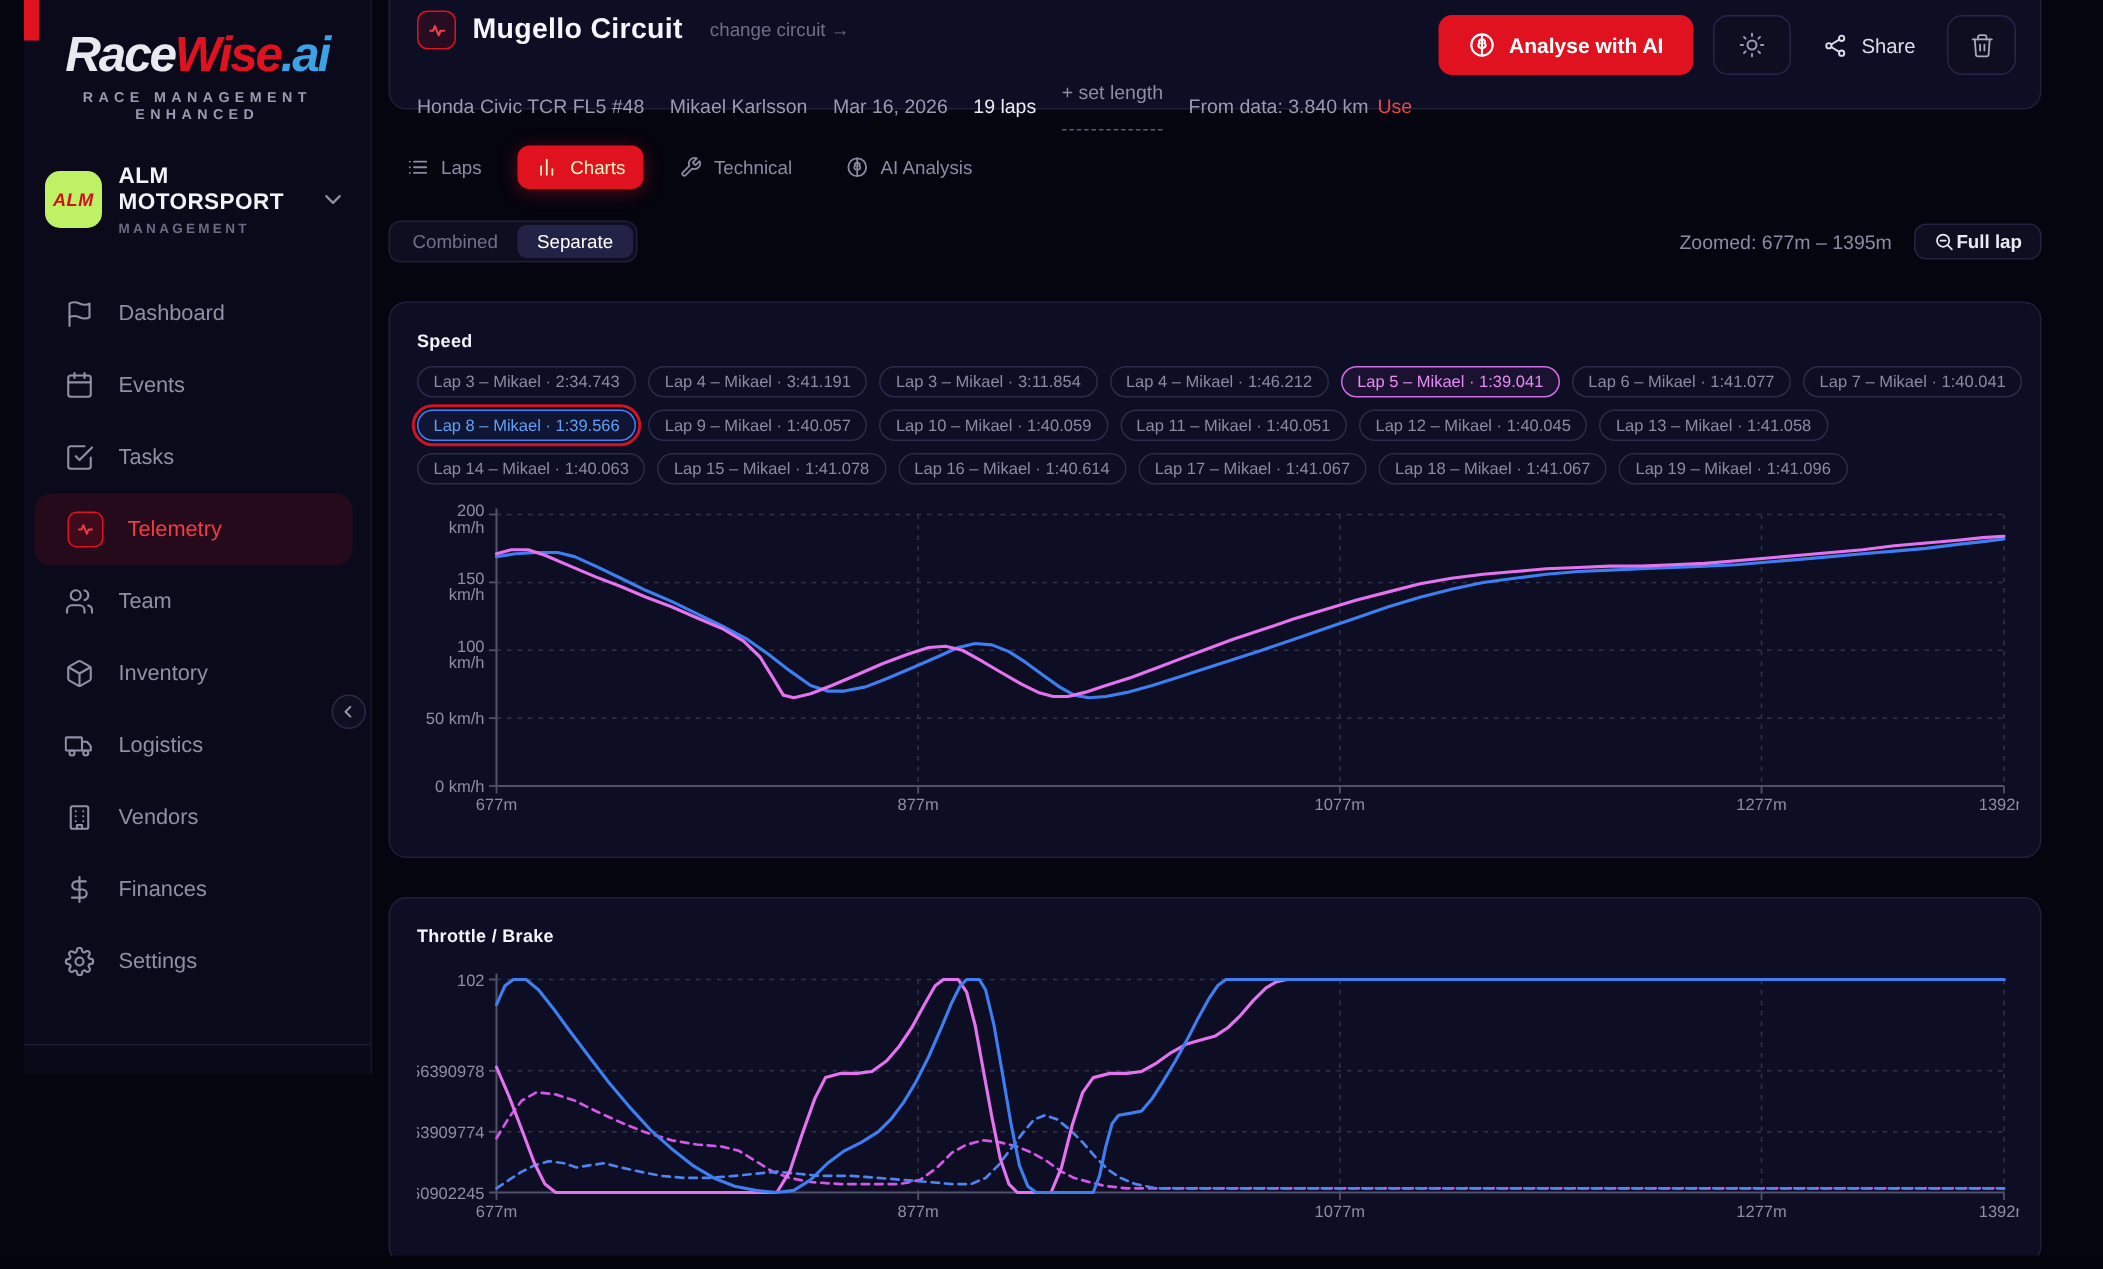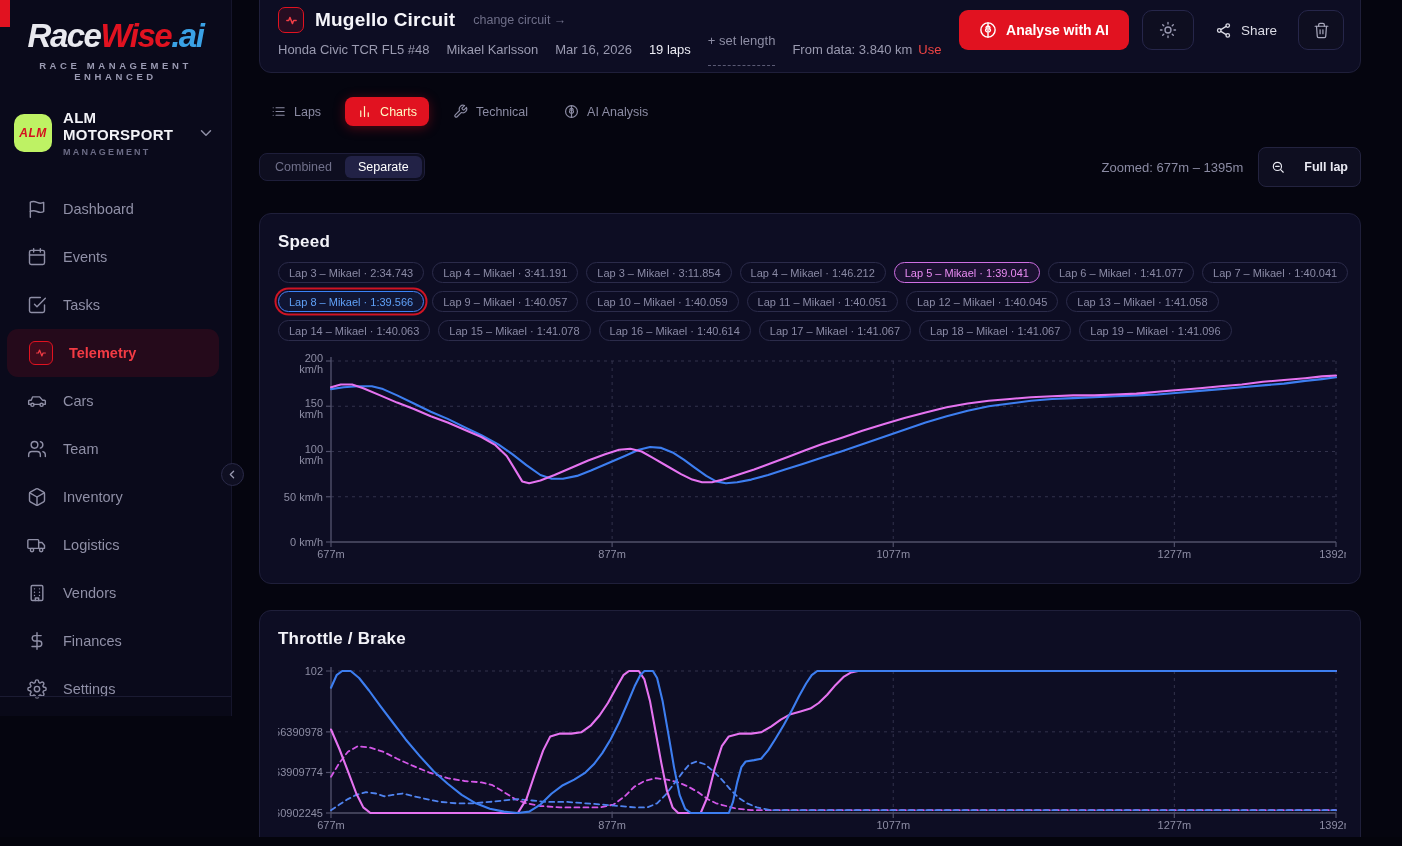--- a/index.html
+++ b/index.html
@@ -1,79 +1,79 @@
 <!DOCTYPE html>
 <html><head>
 <meta charset="utf-8">
 <style>
   *{margin:0;padding:0;box-sizing:border-box}
   html,body{width:1402px;height:846px;overflow:hidden;background:#05050f;
     font-family:"Liberation Sans",sans-serif;color:#e9e9f2;-webkit-font-smoothing:antialiased}
   
-  .sidebar{position:absolute;left:0;top:0;width:232px;height:716px;background:#0a0a1b;border-right:1px solid #15152b}
+  .sidebar{position:absolute;left:16px;top:0;width:232px;height:716px;background:#0a0a1b;border-right:1px solid #15152b}
   .red-corner{position:absolute;left:0;top:0;width:10px;height:27px;background:#e11220}
   .logo{margin-top:19px;text-align:center;font-style:italic;font-weight:bold;font-size:33px;letter-spacing:-1.5px;line-height:1}
   .logo .race{color:#e9e9ef}
   .logo .wise{color:#e11220}
   .logo .ai{color:#3aa2e6}
   .tagline{margin-top:8px;text-align:center;font-size:9.5px;letter-spacing:3.6px;color:#9a9ab2;font-weight:bold}
   .team-row{display:flex;align-items:center;gap:11px;padding:0 16px 0 14px;margin-top:27px;cursor:pointer}
   .avatar{width:38px;height:38px;border-radius:10px;background:#bef264;display:flex;align-items:center;justify-content:center;
     color:#d40f1e;font-weight:bold;font-style:italic;font-size:12px;letter-spacing:.5px;flex-shrink:0}
   .team-name{font-size:15px;font-weight:bold;letter-spacing:.3px;color:#f2f2f7}
   .team-role{font-size:9px;letter-spacing:2.2px;color:#6b6b85;font-weight:bold;margin-top:4px}
   .team-chevron{margin-left:auto;color:#8e8ea5;display:flex}
   .nav{margin-top:28px;display:flex;flex-direction:column}
   .nav-item{display:flex;align-items:center;gap:16px;height:48px;padding:0 12px 0 27px;color:#8f8fa6;font-size:14.5px;cursor:pointer}
   .nav-item .nicon{width:20px;height:20px;display:flex;flex-shrink:0}
-  .nav-item.active{margin:0 12px 0 7px;padding-left:22px;border-radius:11px;background:rgba(225,18,32,.13);color:#f23b44;font-weight:bold}
+  .nav-item.active{margin:0 12px 0 7px;padding-left:22px;border-radius:11px;background:rgba(225,18,32,.13);color:#f23b44;font-weight:normal}
   .icon-badge{width:24px;height:24px;border:1.5px solid #e11220;border-radius:6px;background:rgba(225,18,32,.14);
     display:flex;align-items:center;justify-content:center;color:#f23b44;flex-shrink:0}
   .collapse-btn{position:absolute;left:221px;top:463px;width:23px;height:23px;border-radius:50%;background:#0f0f22;
     border:1px solid #2a2a48;color:#9a9ab2;display:flex;align-items:center;justify-content:center;z-index:9;cursor:pointer}
   .sidebar-divider{position:absolute;bottom:19px;left:0;width:231px;border-top:1px solid #1b1b33}
   .sidebar-footer{position:absolute;bottom:0;left:0;width:231px;height:19px;background:#07071365}
   .bottom-band{position:absolute;left:0;bottom:0;width:1402px;height:9px;background:#04040c;z-index:8}
   
   .main{position:absolute;left:232px;top:0;width:1170px;height:846px}
   .content{margin-left:27px;width:1102px}
   .header-card{position:relative;margin-top:-18px;height:91px;background:#0d0d23;border:1px solid #1f1f3a;border-radius:12px;
     padding:24px 16px 0 18px;display:flex;justify-content:space-between}
   .title-row{display:flex;align-items:center;gap:11px}
   .badge-icon{width:26px;height:26px;border:1.5px solid #e11220;border-radius:7px;background:rgba(225,18,32,.12);
     display:flex;align-items:center;justify-content:center;color:#f23e47}
   .page-title{font-size:19px;font-weight:bold;letter-spacing:.2px;color:#f5f5fa}
   .change-link{font-size:12.5px;color:#6e6e88;margin-left:7px;cursor:pointer}
-  .meta-row{display:flex;gap:17px;margin-top:0;font-size:13px;color:#9a9ab0;align-items:center;white-space:nowrap}
+  .meta-row{display:flex;gap:17px;margin-top:21px;font-size:13px;color:#9a9ab0;align-items:center;white-space:nowrap}
   .meta-laps{color:#ebebf3}
   .set-length{border-bottom:1px dashed #5a5a74;padding-bottom:17px;cursor:pointer;color:#8d8da4}
   .use-link{color:#ef4444;cursor:pointer;margin-left:-11px}
   .header-actions{display:flex;gap:13px;align-items:flex-start;margin-top:3px}
   .btn-analyse{display:flex;align-items:center;gap:9px;background:#e11220;color:#fff;font-weight:bold;font-size:14px;
     height:40px;padding:0 20px;border-radius:9px;border:none;cursor:pointer;font-family:inherit}
   .btn-icon{height:40px;border-radius:10px;border:1px solid #26264a;background:#0e0e20;display:flex;align-items:center;
     justify-content:center;color:#9a9ab2;cursor:pointer}
   .btn-theme{width:52px}.btn-trash{width:46px;color:#a9a9bd}
   .btn-share{display:flex;align-items:center;gap:9px;background:none;border:none;color:#dcdce6;font-size:13.5px;
     height:40px;padding:0 8px;cursor:pointer;font-family:inherit}
   .tabs-row{display:flex;gap:12px;margin-top:24px;align-items:flex-end}
   .tab{display:flex;align-items:center;gap:8px;color:#8b8ba3;font-size:12.5px;padding:7px 12px;border-radius:8px;
     background:none;border:none;cursor:pointer;font-family:inherit}
   .tab.active{background:#e11220;color:#fef9c3;font-weight:normal;box-shadow:0 2px 12px rgba(225,18,32,.35)}
   .controls-row{display:flex;align-items:center;margin-top:21px}
   .segmented{display:flex;background:#0e0e20;border:1px solid #1e1e3a;border-radius:8px;padding:2px}
   .seg-option{padding:4px 13px;font-size:12.5px;color:#70708a;border-radius:6px;cursor:pointer}
   .seg-option.active{background:#222246;color:#fff}
   .zoom-info{margin-left:auto;color:#8b8ba3;font-size:13px;margin-right:15px}
-  .btn-fullap{display:flex;align-items:center;gap:19px;height:40px;padding:0 12px;background:#0e0e20;border:1px solid #23233f;
+  .btn-fullap{display:flex;align-items:center;gap:1px;height:24px;padding:0 12px;background:#0e0e20;border:1px solid #23233f;
     border-radius:8px;color:#e9e9f2;font-size:12.5px;font-weight:bold;cursor:pointer;font-family:inherit}
   .card{margin-top:26px;background:#0d0d23;border:1px solid #1f1f3a;border-radius:12px;padding:18px 16px 12px 18px;overflow:hidden}
   #speed-card{height:371px}
   #throttle-card{height:245px}
-  .card-title{font-size:17px;font-weight:bold;letter-spacing:.2px;color:#f2f2f8}
+  .card-title{font-size:12px;font-weight:bold;letter-spacing:.2px;color:#f2f2f8}
   .chips{margin-top:10px}
   .chip-row{display:flex;gap:8px;margin-bottom:8px}
   .chip{height:21px;display:flex;align-items:center;padding:0 10px;border:1px solid #2b2b4a;border-radius:11px;
     font-size:11px;color:#8a8aa5;white-space:nowrap;cursor:pointer;background:transparent}
   .chip.magenta{border-color:#cf6fe3;color:#e88bf2;background:rgba(216,70,239,.07)}
   .chip.blue{border-color:#3b82f6;color:#5fa0f6;background:rgba(59,130,246,.08);
     box-shadow:0 0 0 1.5px #0d0d23,0 0 0 3.5px #cf1424}
   .chart-wrap{margin-top:6px}
   #throttle-card .chart-wrap{margin-top:14px}
   svg text{font-family:"Liberation Sans",sans-serif}
@@ -130,30 +130,20 @@
         </span>
         <span>Tasks</span>
       </div>
       <div class="nav-item active">
         <span class="icon-badge">
           <svg width="14" height="14" viewBox="0 0 24 24" fill="none" stroke="currentColor" stroke-width="2.1" stroke-linecap="round" stroke-linejoin="round">
             <path d="M4.5 12h3l2-5 4 10 2-5h4"></path>
           </svg>
         </span>
         <span>Telemetry</span>
-      </div>
-      <div class="nav-item">
-        <span class="nicon ic">
-          <svg width="20" height="20" viewBox="0 0 24 24" fill="none" stroke="currentColor" stroke-width="1.7" stroke-linecap="round" stroke-linejoin="round">
-            <path d="M5 11l1.8-4h8.4l3.3 4H21a1 1 0 0 1 1 1v4h-2.3M4.3 16H2v-4a1 1 0 0 1 1-1h2M8.7 16h6.6"></path>
-            <circle cx="6.5" cy="16.5" r="1.9"></circle>
-            <circle cx="17.5" cy="16.5" r="1.9"></circle>
-          </svg>
-        </span>
-        <span>Cars</span>
       </div>
       <div class="nav-item">
         <span class="nicon ic">
           <svg width="20" height="20" viewBox="0 0 24 24" fill="none" stroke="currentColor" stroke-width="1.7" stroke-linecap="round" stroke-linejoin="round">
             <path d="M16 21v-2a4 4 0 0 0-4-4H6a4 4 0 0 0-4 4v2"></path>
             <circle cx="9" cy="7" r="4"></circle>
             <path d="M22 21v-2a4 4 0 0 0-3-3.87"></path>
             <path d="M16 3.13a4 4 0 0 1 0 7.75"></path>
           </svg>
         </span>

